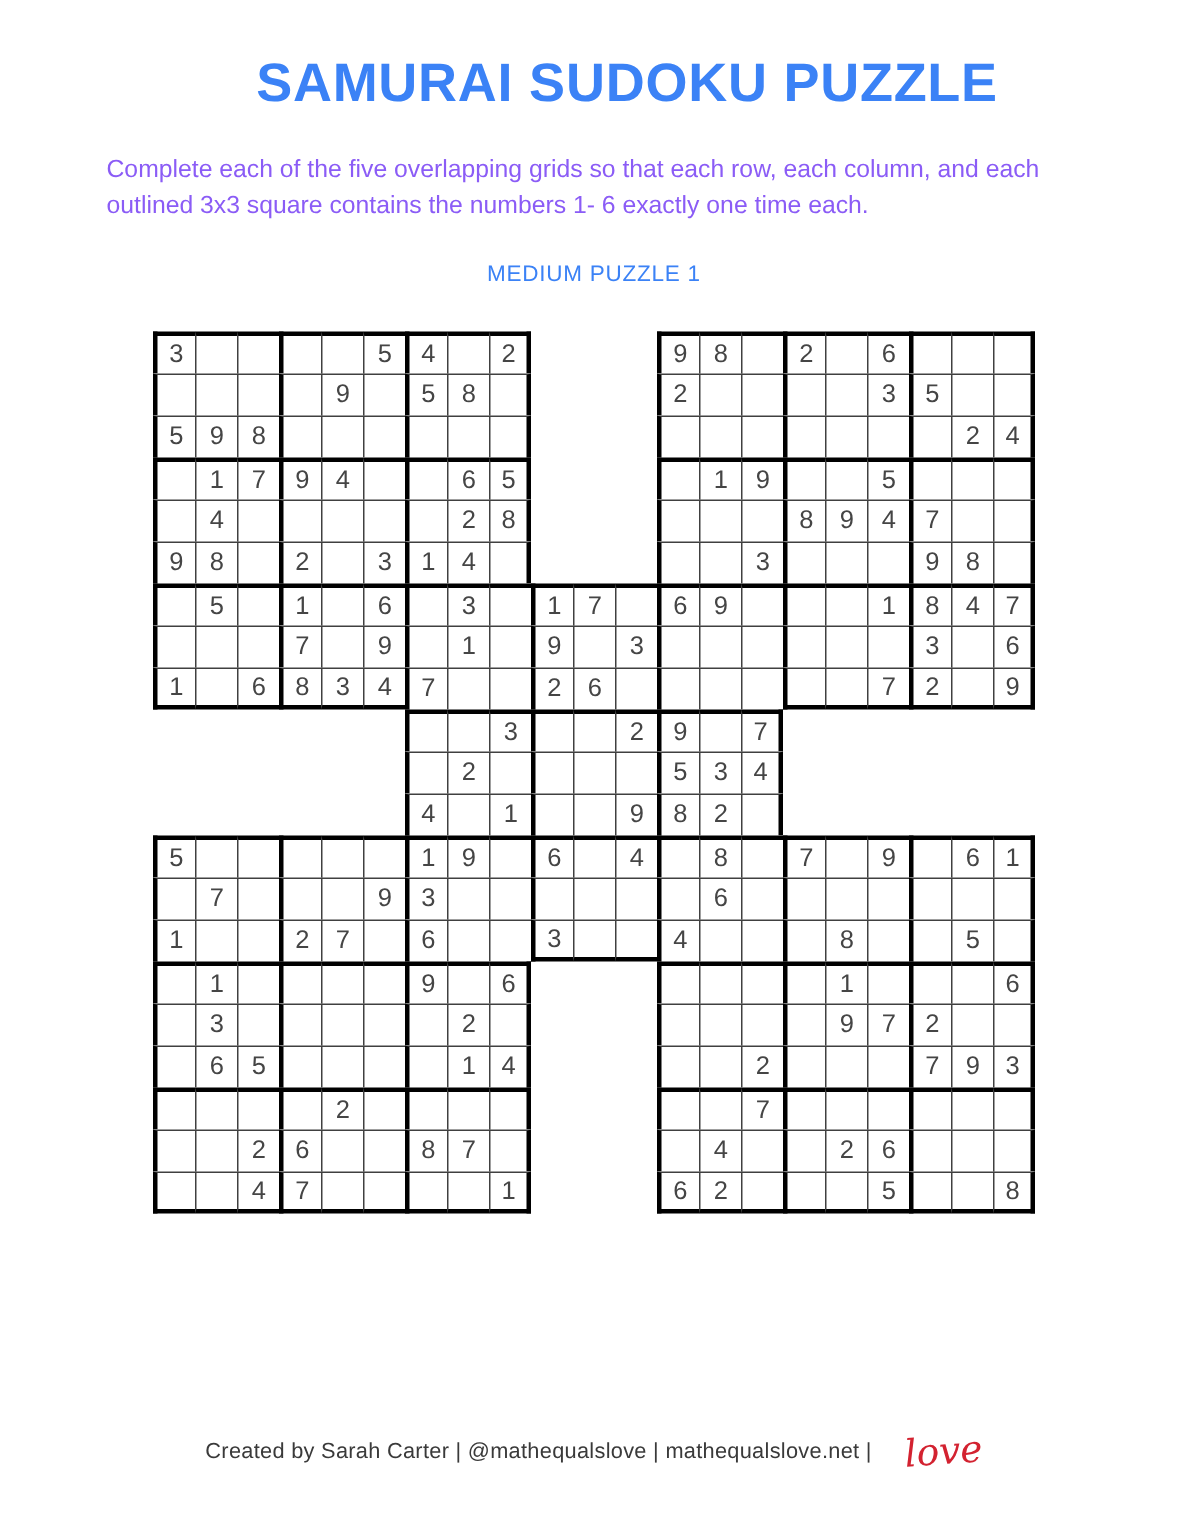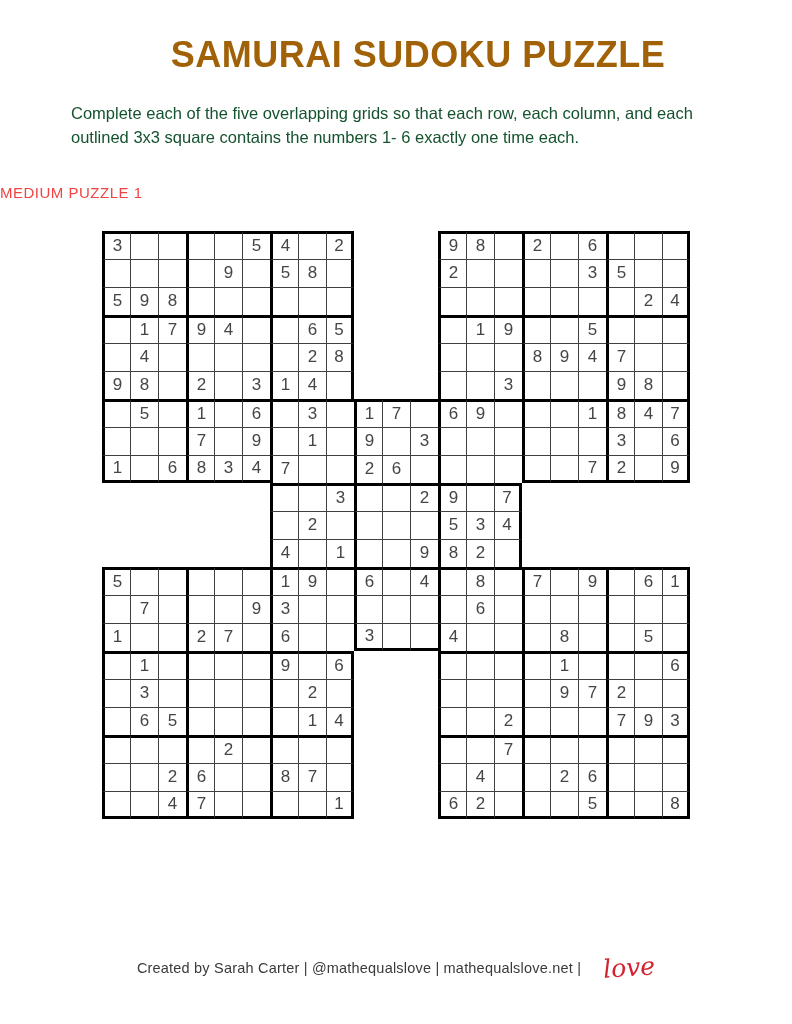--- a/index.html
+++ b/index.html
@@ -14,35 +14,35 @@
     font-family: "Liberation Sans", sans-serif;
     color: #2b2b2b;
     overflow: hidden;
   }
   .page-title {
     margin-top: 34px;
     text-align: center;
     font-size: 36px;
     font-weight: 800;
     letter-spacing: 0.5px;
-    color: #a16207;
+    color: #3b82f6;
     padding-left: 44px;
   }
   .instructions {
     margin: 26px 60px 0 71px;
     font-size: 16.5px;
     line-height: 1.45;
-    color: #14532d;
+    color: #8b5cf6;
   }
   .puzzle-label {
-    margin-top: 34px;
-    text-align: left;
+    margin-top: 24px;
+    text-align: center;
     font-size: 15px;
     letter-spacing: 0.5px;
-    color: #ef4444;
+    color: #3b82f6;
   }
   .grid-wrap {
     margin: 30px auto 0 auto;
     width: 588px;
   }
   .sudoku-grid {
     display: grid;
     grid-template-columns: repeat(21, 28px);
     grid-auto-rows: 28px;
   }

